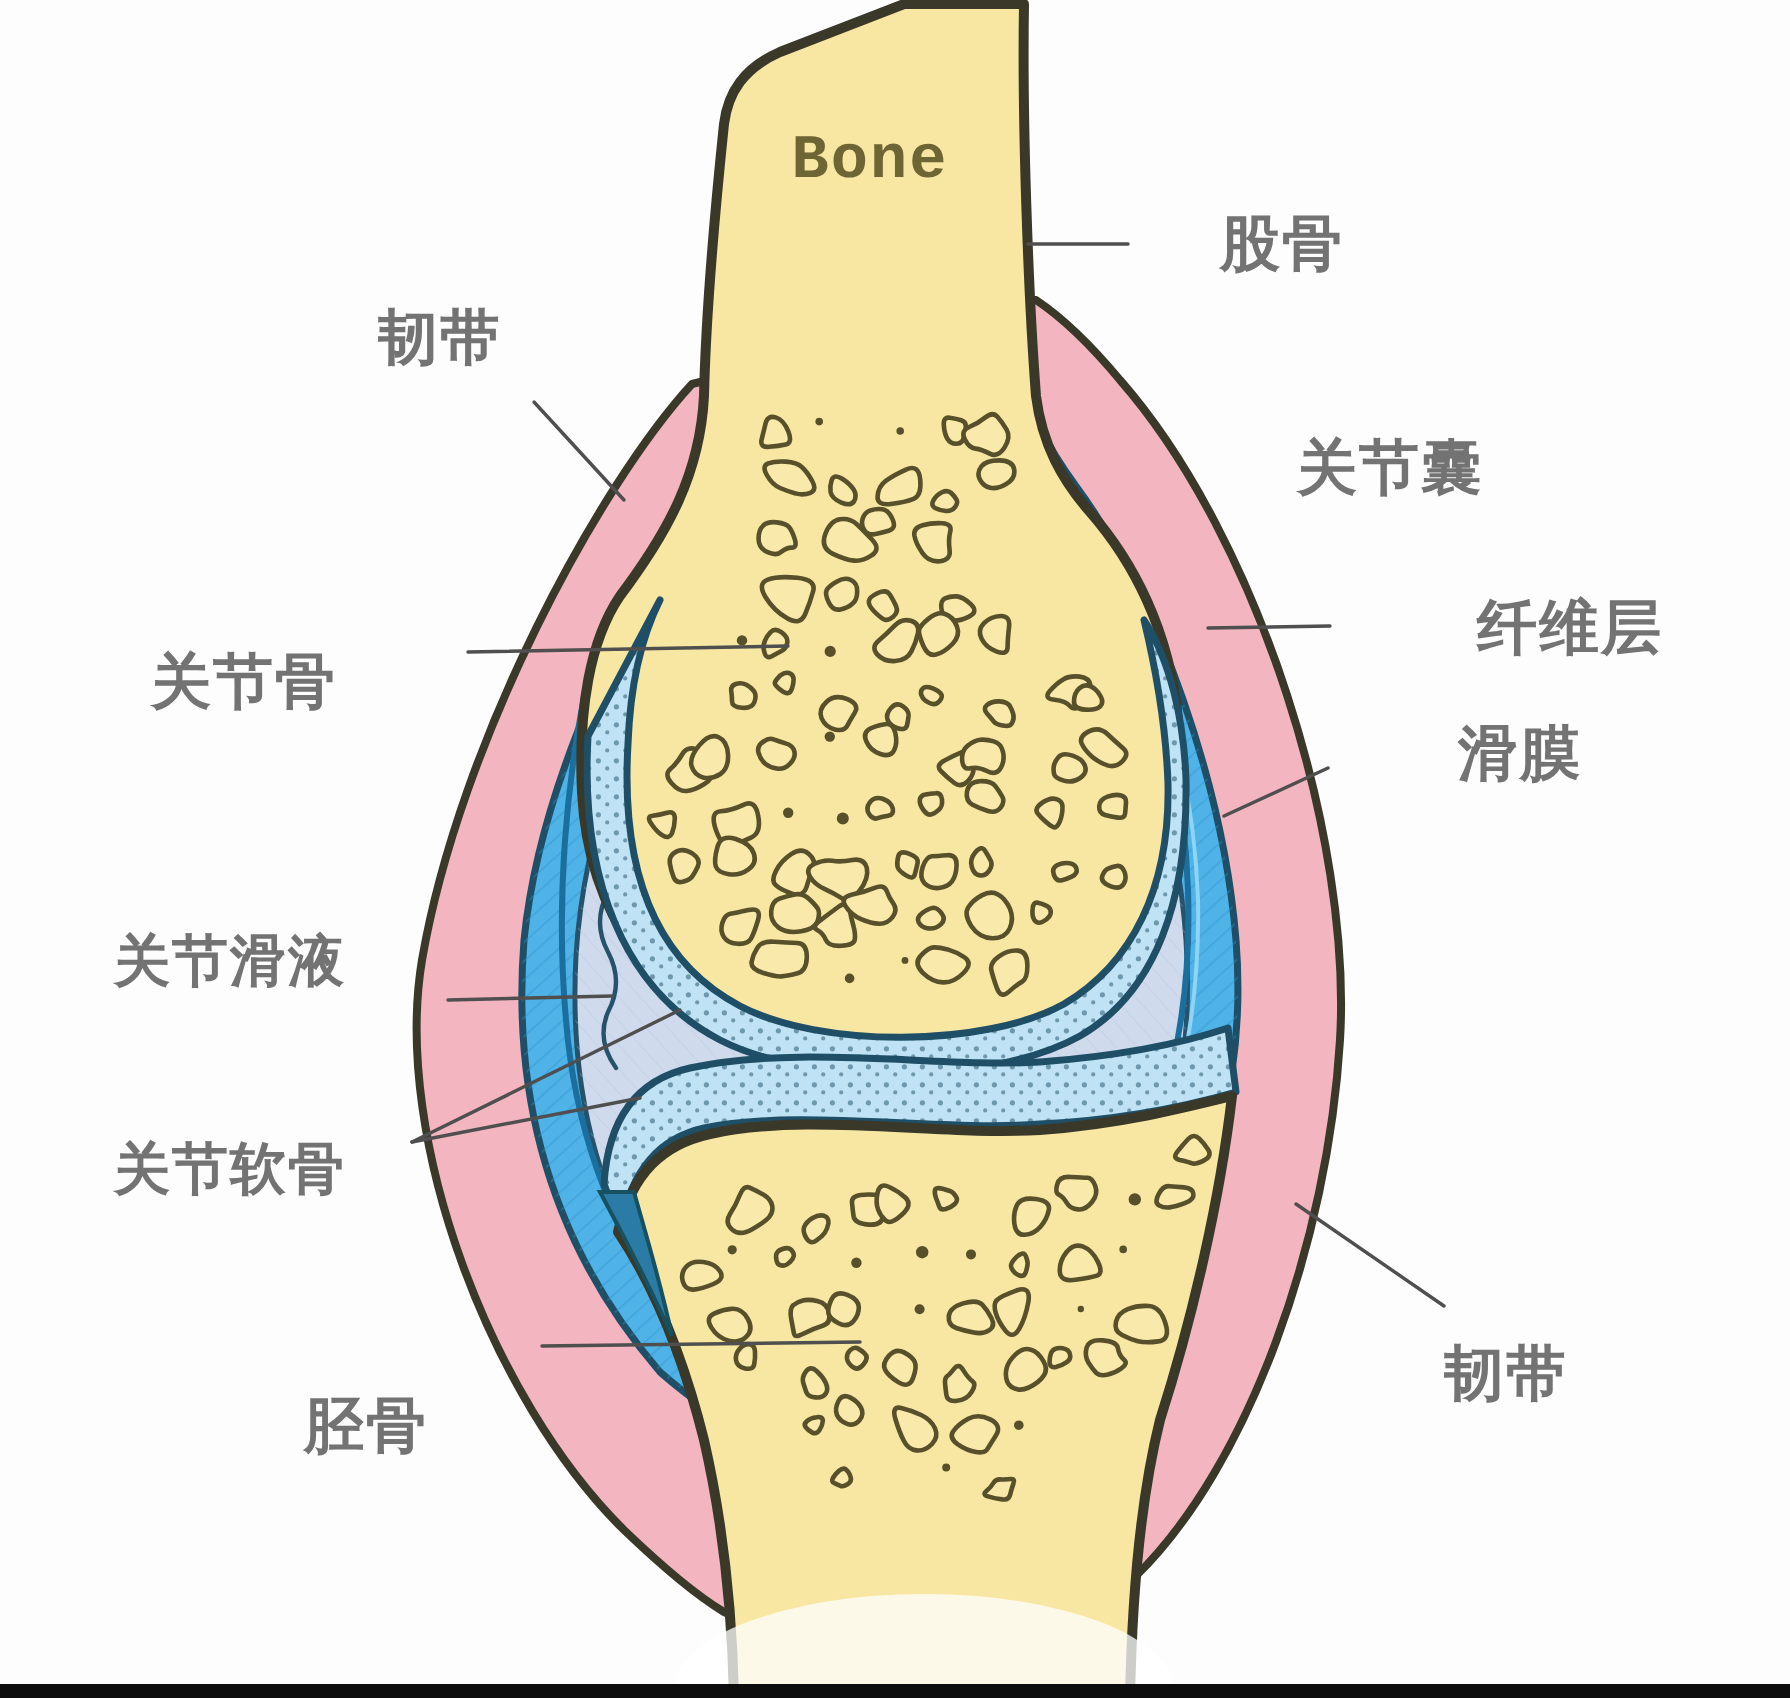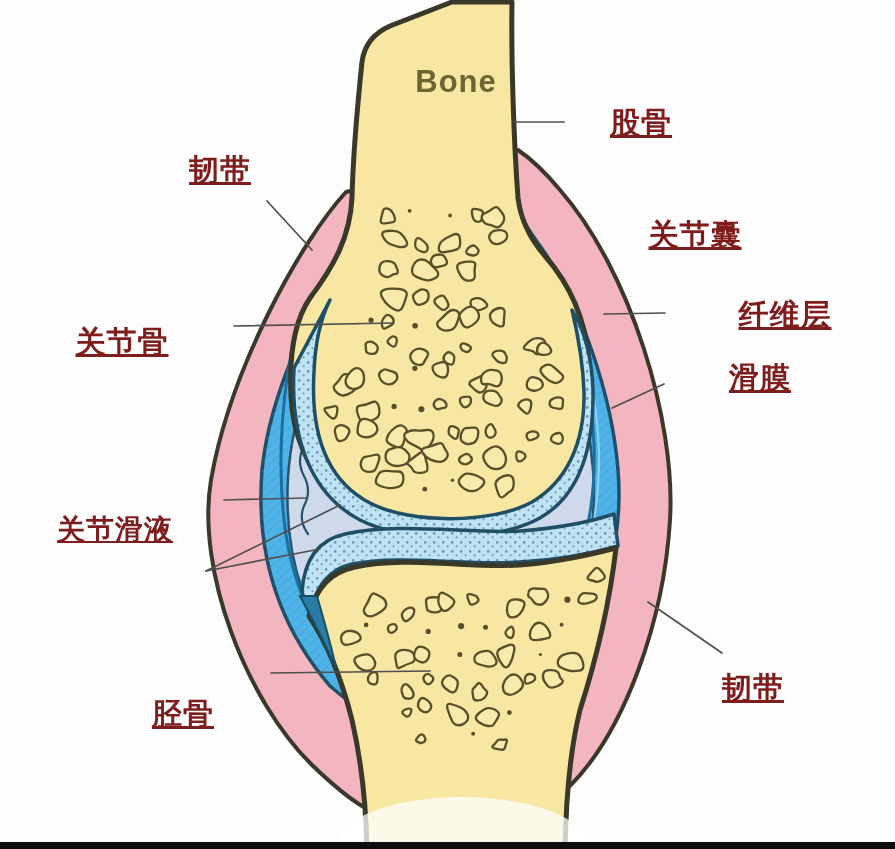--- a/index.html
+++ b/index.html
@@ -1,21 +1,21 @@
 <!DOCTYPE html>
 <html><head>
 <meta charset="utf-8">
 <style>
   html,body{margin:0;padding:0;background:#ffffff;}
   .stage{position:relative;width:895px;height:849px;background:#fdfdfd;overflow:hidden;
          font-family:"Liberation Serif",serif;}
   .stage svg{position:absolute;left:0;top:0;}
   .label{position:absolute;transform:translate(-50%,-50%);font-weight:700;font-size:30px;
-         color:#7f1d1d;letter-spacing:1px;white-space:nowrap;line-height:1;text-decoration:underline;}
-  .label.small{font-size:28px;margin-top:48px;}
+         color:#737373;letter-spacing:1px;white-space:nowrap;line-height:1;}
+  .label.small{font-size:28px;}
   .bone-label{position:absolute;transform:translate(-50%,-50%);
          font-family:"Liberation Sans",sans-serif;font-weight:600;font-size:31px;
          color:#6e6535;letter-spacing:1px;white-space:nowrap;line-height:1;}
   .bottom-bar{position:absolute;left:0;bottom:0;width:100%;height:7px;background:#0d0d0d;}
 </style>
 </head>
 <body>
 
 <div class="stage">
 
@@ -230,35 +230,36 @@
       <line x1="612" y1="408" x2="664" y2="384"></line>
       <line x1="234" y1="326" x2="394" y2="323"></line>
       <line x1="224" y1="500" x2="306" y2="498"></line>
       <line x1="206" y1="571" x2="340" y2="505"></line>
       <line x1="206" y1="571" x2="320" y2="549"></line>
       <line x1="271" y1="673" x2="430" y2="671"></line>
       <line x1="648" y1="602" x2="722" y2="653"></line>
     </g>
   </svg>
 
-  <div class="bone-label" style="left:456px;top:81px;">Bone</div>
+  <div class="bone-label" style="left:435px;top:81px;font-family:Liberation Mono, monospace;">Bone</div>
 
   <div class="label" style="left:220px;top:170px;">韧带</div>
 
   <div class="label" style="left:641px;top:123px;">股骨</div>
 
   <div class="label" style="left:695px;top:235px;">关节囊</div>
 
   <div class="label" style="left:785px;top:315px;">纤维层</div>
 
   <div class="label" style="left:760px;top:378px;">滑膜</div>
 
   <div class="label" style="left:122px;top:342px;">关节骨</div>
 
   <div class="label small" style="left:115px;top:482px;">关节滑液</div>
 
+  <div class="label small" style="left:115px;top:586px;">关节软骨</div>
 
   <div class="label" style="left:183px;top:714px;">胫骨</div>
 
   <div class="label" style="left:753px;top:688px;">韧带</div>
 
   <div class="bottom-bar"></div>
 </div>
 
 </body></html>

